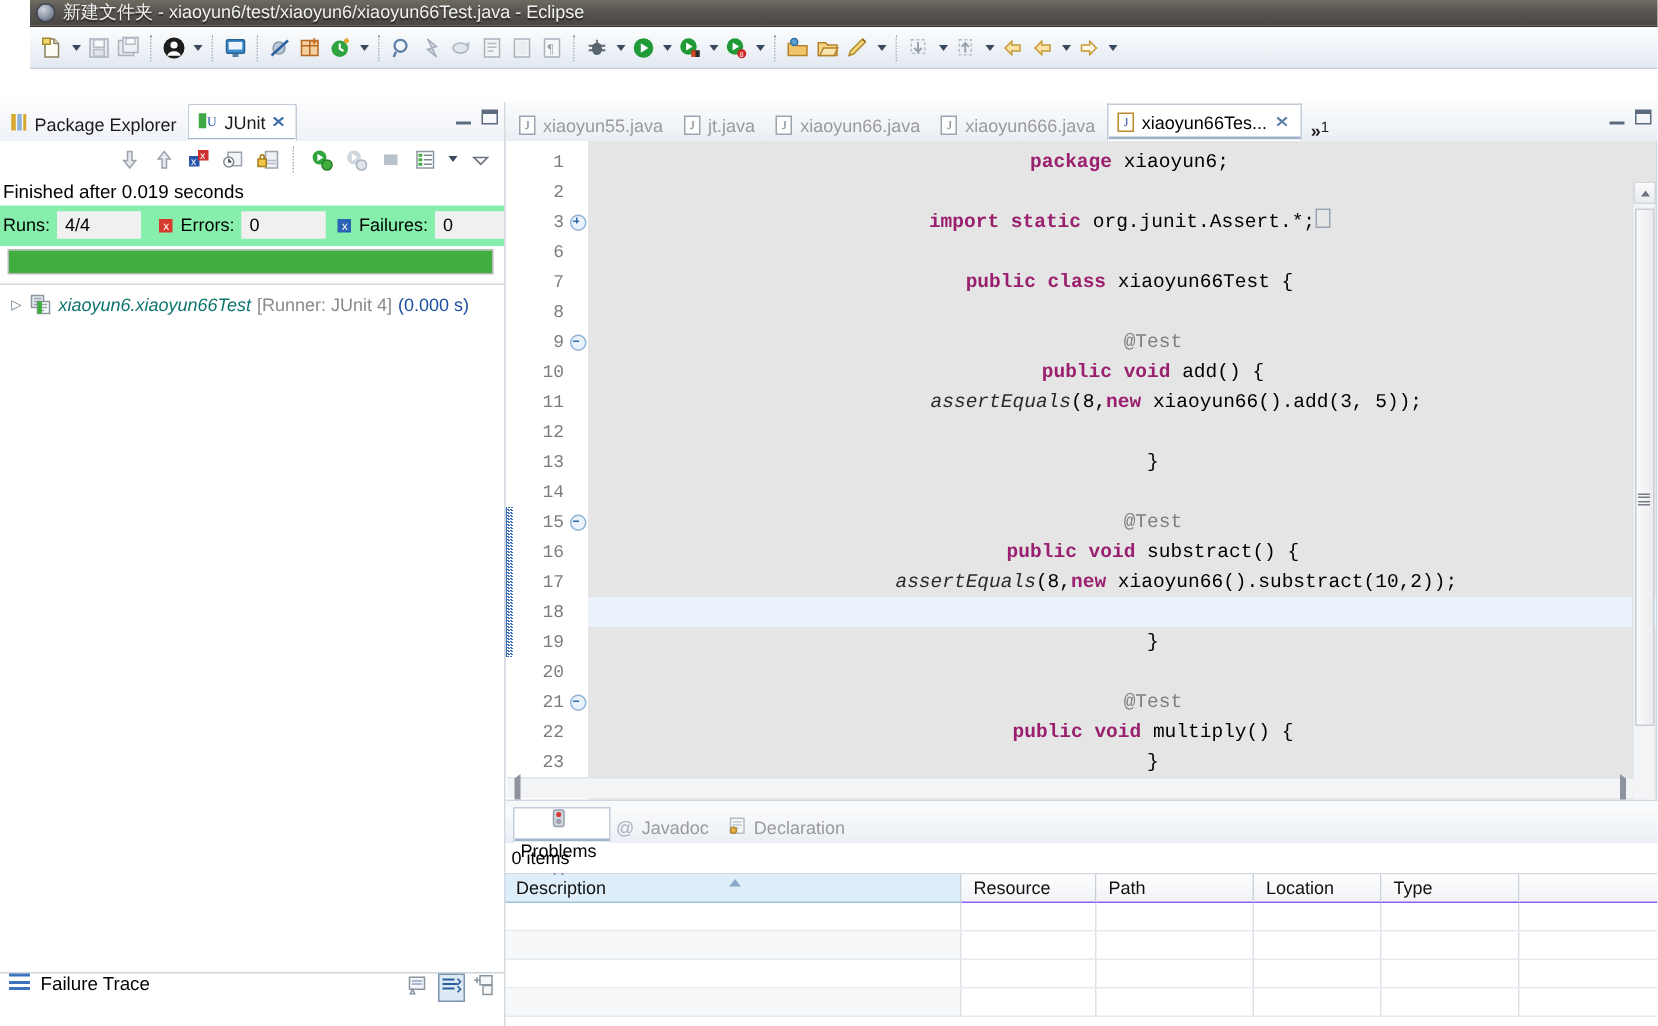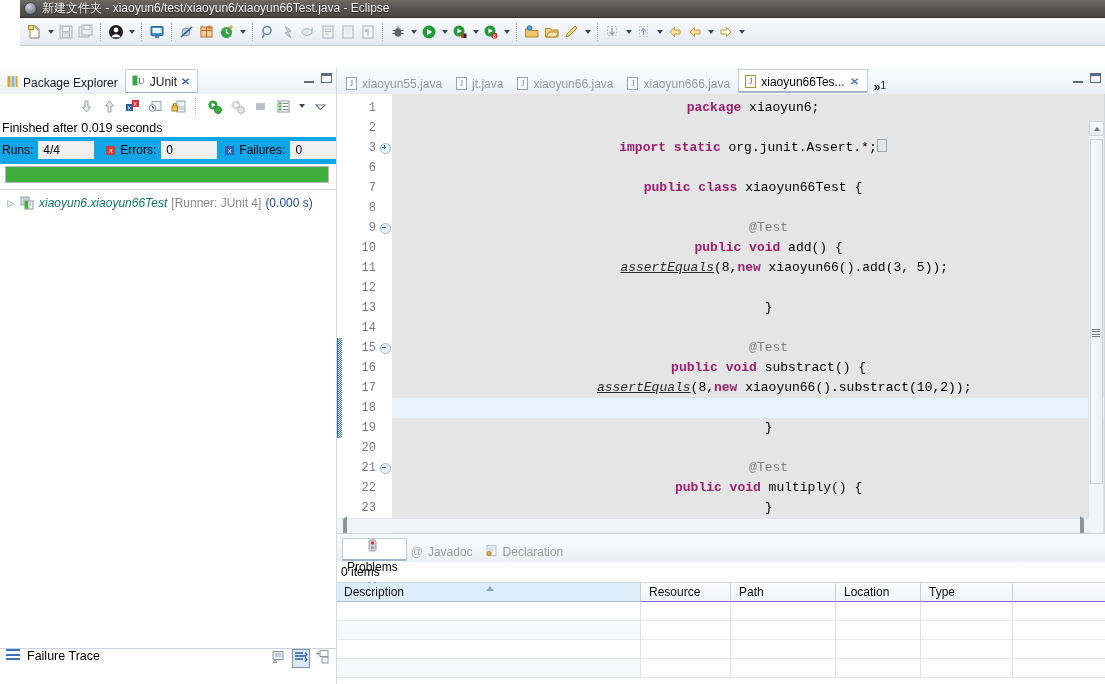--- a/index.html
+++ b/index.html
@@ -152,21 +152,21 @@
     padding: 3px 0 2px 2px;
     font-size: 12.5px;
     color: #000;
     background: #fff;
   }
   .counters {
     display: flex; align-items: center;
     padding: 4px 0 5px 2px;
     gap: 0;
     font-size: 12px;
-    background: #0ea5e9;
+    background: #86efac;
   }
   .cgroup { display: flex; align-items: center; gap: 5px; }
   .cgroup .lbl { color: #000; }
   .cvalbox {
     background: #f0f0f0;
     border: 1px solid #f0f0f0;
     min-width: 56px;
     padding: 1px 4px;
     box-sizing: border-box;
     font-size: 12px;
@@ -345,21 +345,21 @@
     height: 20px; line-height: 20px;
     font-family: "Liberation Mono", monospace;
     font-size: 13px;
     white-space: pre;
     padding-left: 10px;
     color: #000;
   }
   .cline.cur { background: #eaf2fb; }
   .kw { color: #9a1f6e; font-weight: bold; }
   .ann { color: #7f7f7f; }
-  .st { color: #2a2a2a; font-style: italic; text-decoration: underline; }
+  .st { color: #2a2a2a; font-style: italic; }
   .emptybox {
     display: inline-block; width: 8px; height: 11px;
     border: 1px solid #9aa5b1; vertical-align: -1px;
   }
 
   .vscroll {
     position: absolute; right: 1px; top: 27px;
     width: 15px; height: 438px;
     background: #f3f4f6;
     border-left: 1px solid #dfe3e8;

